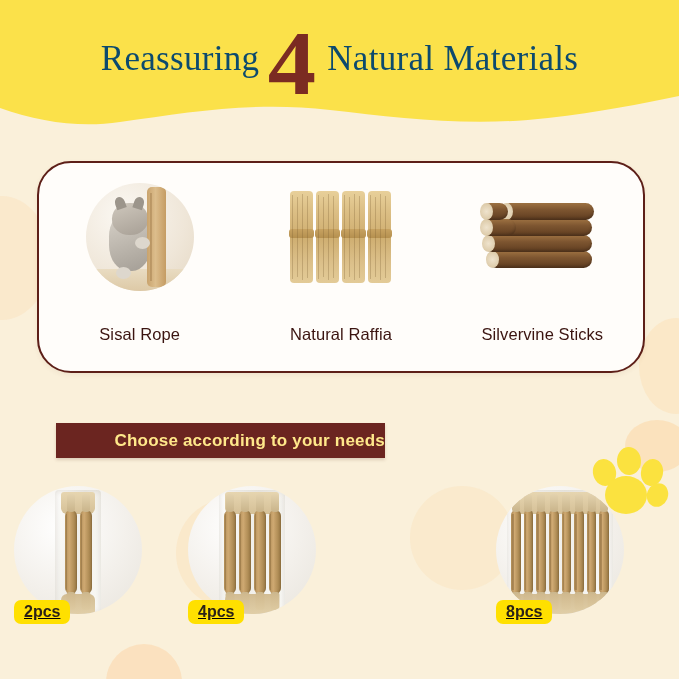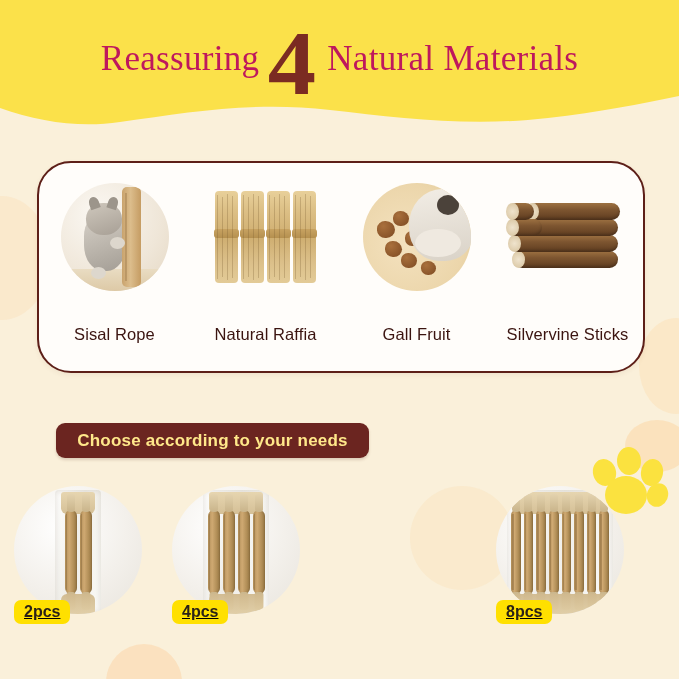--- a/index.html
+++ b/index.html
@@ -26,21 +26,21 @@
     position:absolute;left:0;top:0;width:679px;height:132px;z-index:1;
   }
   .banner svg{display:block;width:679px;height:132px;}
   .banner-text{
     position:absolute;left:0;top:0;width:679px;height:116px;
     display:flex;align-items:center;justify-content:center;gap:0px;
     z-index:3;
   }
   .head-word{
     font-family:"Liberation Serif",serif;
-    font-size:35px;color:#be185d;letter-spacing:.3px;
+    font-size:35px;color:#0c4a6e;letter-spacing:.3px;
     white-space:nowrap;line-height:1;
   }
   .head-word.left{margin-right:10px;}
   .head-word.right{margin-left:12px;}
   .big-four{
     font-family:"Liberation Serif",serif;
     font-weight:bold;
     font-size:92px;line-height:.82;color:#7b2b22;
     position:relative;top:6px;
     transform:scaleX(1.05);
@@ -143,23 +143,24 @@
     box-shadow:inset 0 -2px 3px rgba(0,0,0,.22);
   }
   .stick:after{
     content:"";position:absolute;left:-2px;top:0;width:13px;height:17px;border-radius:50%;
     background:radial-gradient(circle at 50% 50%,#efe3cd,#d6c29c);
   }
 
   
   .choose-pill{
     position:absolute;left:56px;top:423px;width:313px;height:35px;
-    background:#6b2520;border-radius:9px;z-index:2;
-    display:flex;align-items:center;justify-content:center;
+    background:#6b2520;border-radius:0;z-index:2;
+    display:flex;align-items:center;justify-content:flex-end;
     box-shadow:0 2px 3px rgba(90,45,30,.18);
+    padding-left:16px;
   }
   .choose-pill span{
     color:#ffe88a;font-size:17px;font-weight:bold;letter-spacing:.2px;white-space:nowrap;
   }
 
   
   .pawprint{position:absolute;left:592px;top:443px;width:76px;height:72px;z-index:2;}
   .pawprint i{position:absolute;background:#fbe23f;border-radius:50%;display:block;}
   .pw-t1{left:1px;top:16px;width:23px;height:27px;transform:rotate(-16deg);}
   .pw-t2{left:25px;top:4px;width:24px;height:28px;transform:rotate(-4deg);}
@@ -292,39 +293,20 @@
                 <i></i>
                 <i></i>
                 <i></i>
                 <i></i>
               </div>
           </div>
         </div>
         <span class="mat-label">Natural Raffia</span>
       </div>
 
-      <div class="mat-item">
-        <div class="mat-img">
-          <div class="circ gall">
-            <div class="gf" style="left:14px;top:38px;width:18px;height:17px"></div>
-            <div class="gf" style="left:30px;top:28px;width:16px;height:15px"></div>
-            <div class="gf" style="left:22px;top:58px;width:17px;height:16px"></div>
-            <div class="gf" style="left:42px;top:48px;width:15px;height:15px"></div>
-            <div class="gf" style="left:38px;top:70px;width:16px;height:15px"></div>
-            <div class="gf" style="left:56px;top:22px;width:14px;height:14px"></div>
-            <div class="gf" style="left:58px;top:78px;width:15px;height:14px"></div>
-            <div class="gf" style="left:74px;top:60px;width:14px;height:13px"></div>
-            <div class="paw-cat">
-                <em></em>
-                <u></u>
-              </div>
-          </div>
-        </div>
-        <span class="mat-label">Gall Fruit</span>
-      </div>
 
       <div class="mat-item">
         <div class="mat-img">
           <div class="sticks">
             <div class="stick" style="left:6px;top:62px;width:104px;"></div>
             <div class="stick" style="left:2px;top:46px;width:108px;"></div>
             <div class="stick" style="left:12px;top:30px;width:98px;"></div>
             <div class="stick" style="left:20px;top:14px;width:92px;"></div>
             <div class="stick" style="left:0px;top:30px;width:34px;"></div>
             <div class="stick" style="left:0px;top:14px;width:26px;"></div>
@@ -359,21 +341,21 @@
             </div>
             <div class="vstick">
               <u></u>
             </div>
           <div class="raffia-bot"></div>
         </div>
       </div>
       <div class="pcs-pill">2pcs</div>
     </div>
 
-    <div class="pack" style="left:172px">
+    <div class="pack" style="left:188px">
       <div class="pack-photo">
         <div class="bag" style="width:66px">
           <div class="raffia-top"></div>
           <div class="vstick">
               <u></u>
             </div>
             <div class="vstick">
               <u></u>
             </div>
           <div class="vstick">

